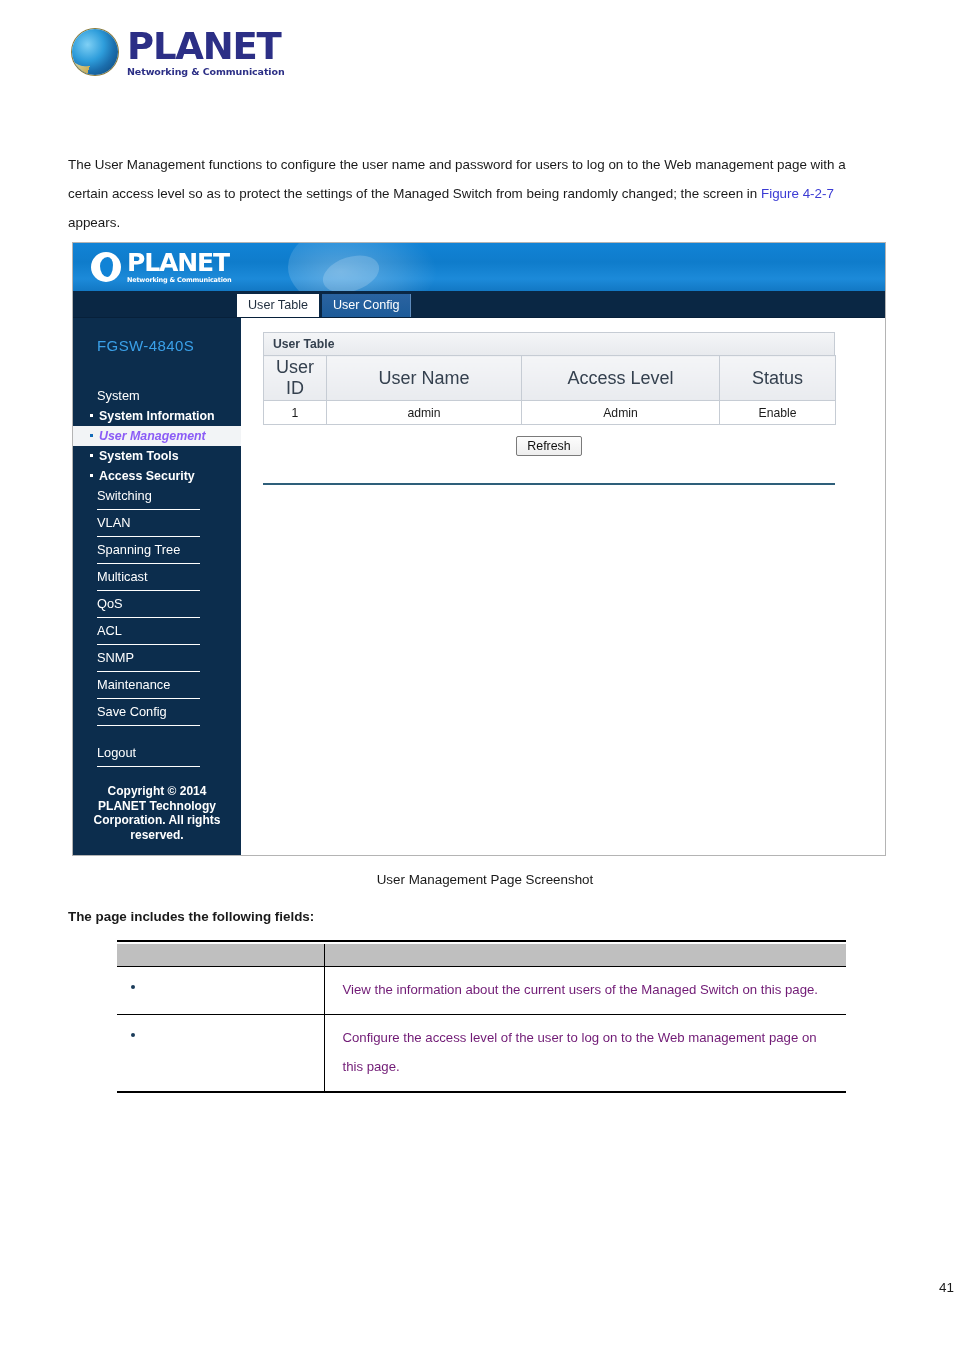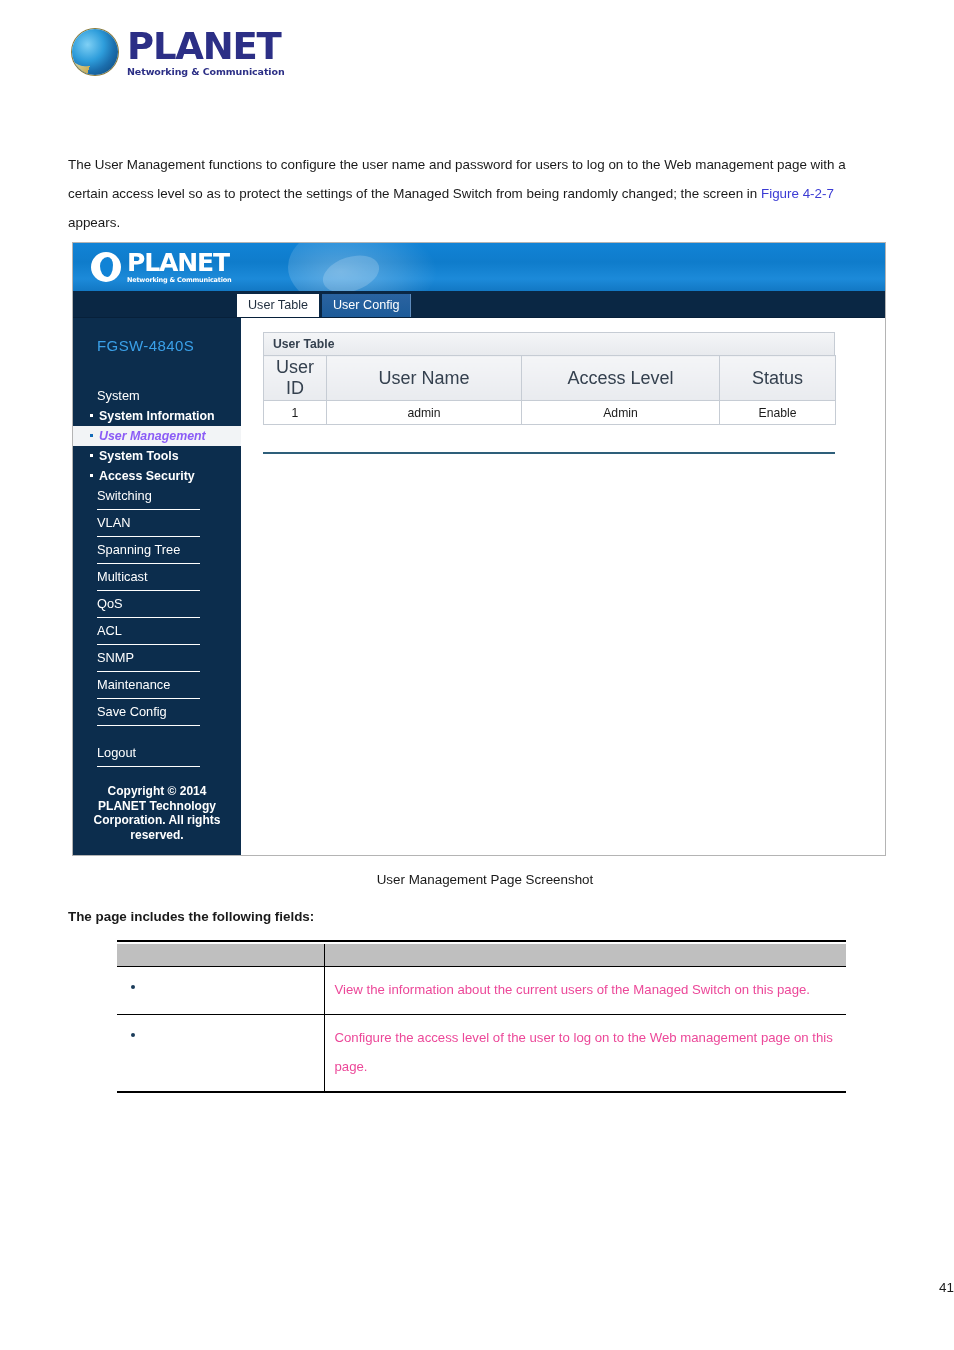--- a/index.html
+++ b/index.html
@@ -351,25 +351,25 @@
     border-bottom: 1px solid #000;
     padding: 0 8px;
     text-align: left;
     font-size: 13.2px;
     font-weight: normal;
     color: #1a1a1a;
     font-family: "Liberation Sans", sans-serif;
   }
   .fields-table td.cell {
     border-bottom: 1px solid #000;
-    padding: 8px 10px 10px 10px;
+    padding: 8px 10px 10px 18px;
     font-size: 13.2px;
     line-height: 29px;
     vertical-align: top;
-    color: #ec4899;
+    color: #701a75;
     font-family: "Liberation Sans", sans-serif;
   }
   .fields-table td.left-cell {
     border-right: 1px solid #000;
     position: relative;
   }
   .fields-table td.left-cell .bullet {
     position: absolute;
     left: 14px;
     top: 18px;
@@ -526,20 +526,23 @@
             <tr>
               <td>1</td>
               <td>admin</td>
               <td>Admin</td>
               <td>Enable</td>
             </tr>
           </tbody>
         </table>
       </div>
 
+      <div class="btn-row">
+        <button class="btn">Refresh</button>
+      </div>
 
       <div class="sep-line"></div>
     </div>
 
   </div>
 </div>
 
 <div class="caption">User Management Page Screenshot</div>
 
 <div class="para p2">The page includes the following fields:</div>

